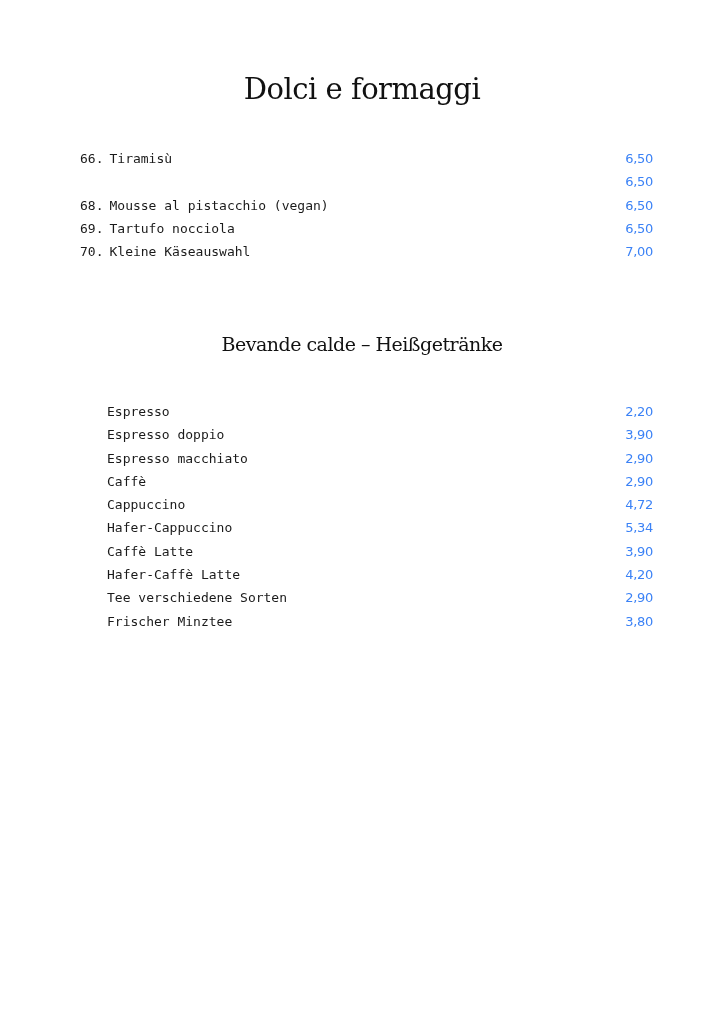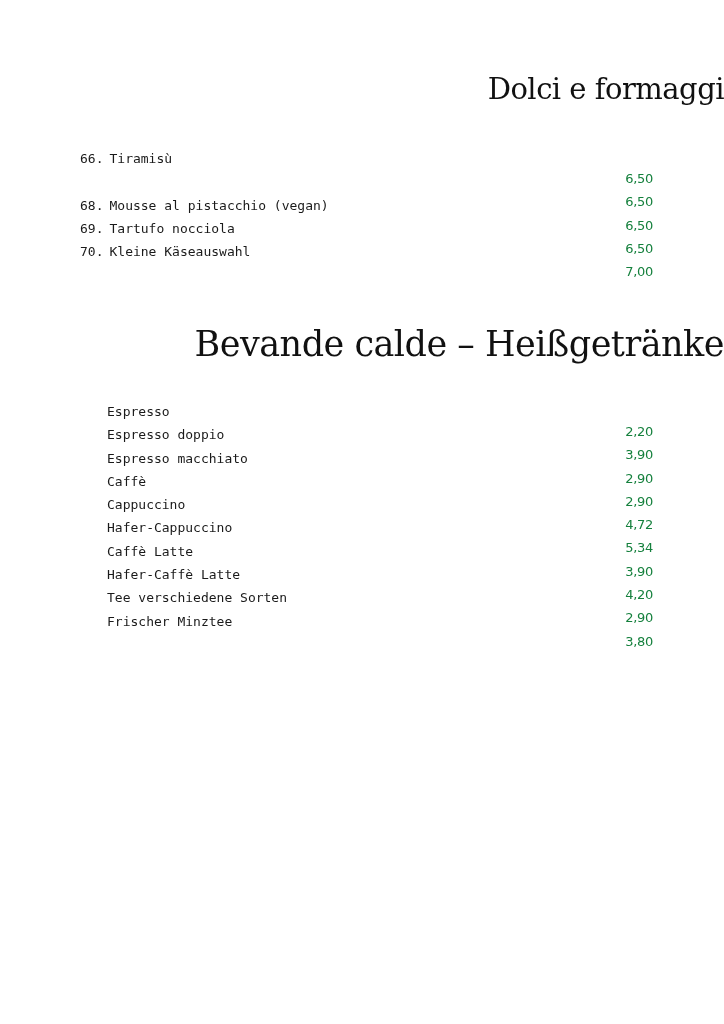--- a/index.html
+++ b/index.html
@@ -11,34 +11,34 @@
       width: 724px;
       height: 1024px;
       position: relative;
       overflow: hidden;
       color: #1a1a1a;
     }
     .section-title {
       position: absolute;
       left: 0;
       width: 724px;
-      text-align: right;
+      text-align: center;
       font-family: "DejaVu Serif", "Liberation Serif", serif;
       font-weight: normal;
       color: #111111;
       margin: 0;
     }
     .title-dolci {
       top: 72px;
       font-size: 29px;
       letter-spacing: -0.5px;
     }
     .title-bevande {
-      top: 324px;
-      font-size: 35px;
+      top: 333px;
+      font-size: 19px;
       letter-spacing: -0.5px;
     }
     .menu-list {
       position: absolute;
       left: 0;
       width: 724px;
       margin: 0;
       padding: 0;
       list-style: none;
     }
@@ -60,23 +60,22 @@
     .list-bevande .item-name { left: 107px; }
     .item-num {
       margin-right: 6px;
     }
     .item-price {
       position: absolute;
       right: 71px;
       top: 2px;
       font-family: "DejaVu Sans", "Liberation Sans", sans-serif;
       font-size: 13px;
-      color: #15803d;
+      color: #3b82f6;
       letter-spacing: -0.3px;
-      margin-top: 20px;
     }
   </style>
 </head>
 <body>
 
 <h1 class="section-title title-dolci">Dolci e formaggi</h1>
 
 <ul class="menu-list list-dolci">
   <li class="menu-row">
     <span class="item-name"><span class="item-num">66.</span><span>Tiramisù</span></span>

